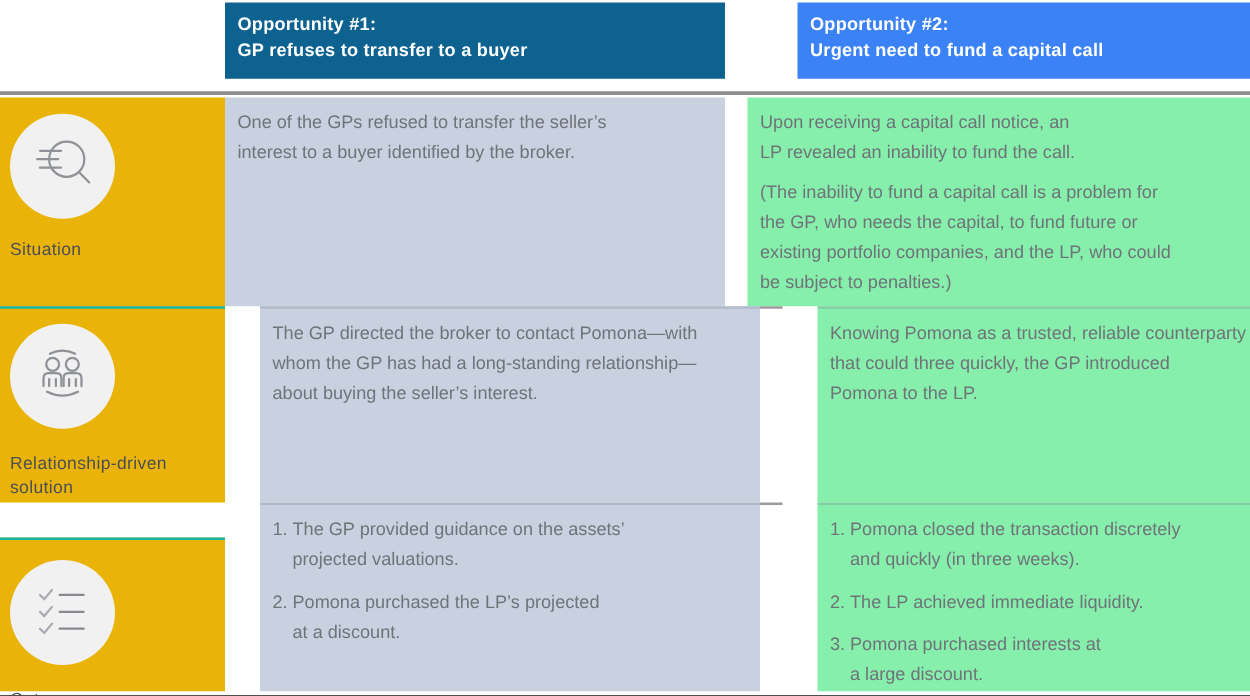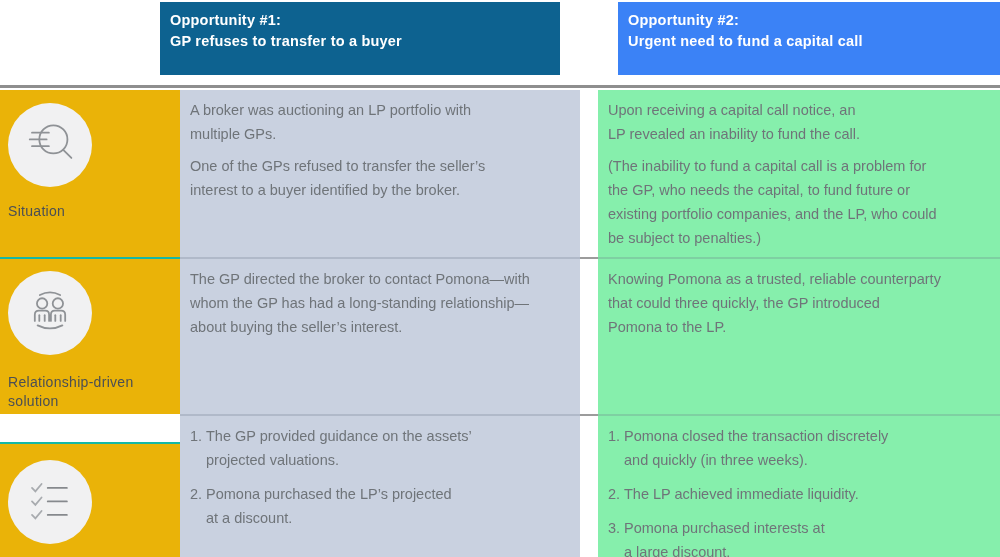--- a/index.html
+++ b/index.html
@@ -4,21 +4,21 @@
 <style>
   html,body{margin:0;padding:0;background:#fff;}
   .page{
     position:relative;
     width:1000px;height:557px;
     background:#ffffff;
     font-family:"Liberation Sans", sans-serif;
     overflow:hidden;
   }
   
-  .header-row{display:flex;margin-top:2px;height:73px;justify-content:center;}
+  .header-row{display:flex;margin-top:2px;height:61px;}
   .label-spacer{width:180px;flex:0 0 180px;}
   .gap-col{width:18px;flex:0 0 18px;background:#fff;}
   .hdr{
     box-sizing:border-box;
     padding:8px 12px 0 10px;
     color:#ffffff;
     font-size:14.5px;
     font-weight:bold;
     line-height:21px;
     letter-spacing:.2px;
@@ -46,21 +46,21 @@
   .bordered .gap-col{border-top:2px solid #9C9C9C;}
   .cell{
     box-sizing:border-box;
     padding:8px 14px 0 10px;
     color:#6F7479;
     font-size:14.5px;
     line-height:24px;
   }
   .cell-1{width:400px;flex:0 0 400px;background:#C9D1E0;}
   .cell-2{width:402px;flex:0 0 402px;background:#86efac;}
-  .bordered .cell{border-top:2px solid rgba(104,115,130,0.25);}
+  .bordered .cell{border-top:2px solid rgba(104,115,130,0.25);margin-left:28px;}
   .cell p{margin:0 0 8px 0;white-space:pre-line;}
   .num-list{margin:0;padding:0;list-style:none;}
   .num-item{display:flex;margin:0 0 10px 0;}
   .num-item .num{flex:0 0 16px;}
   .num-item .txt{white-space:pre-line;}
   
   .icon-circle{
     width:84px;height:84px;border-radius:50%;
     background:#F1F1F2;
     display:flex;align-items:center;justify-content:center;
@@ -104,22 +104,20 @@
           <circle cx="27" cy="19" r="12.5"></circle>
           <line x1="36" y1="28.5" x2="43" y2="35.5"></line>
           <line x1="8" y1="13" x2="23" y2="13"></line>
           <line x1="6" y1="19" x2="21" y2="19"></line>
           <line x1="8" y1="25" x2="23" y2="25"></line>
         </svg>
       </div>
       <div class="row-label">Situation</div>
     </div>
     <div class="cell cell-1">
-      <p>A broker was auctioning an LP portfolio with
-multiple GPs.</p>
       <p>One of the GPs refused to transfer the seller’s
 interest to a buyer identified by the broker.</p>
     </div>
     <div class="gap-col"></div>
     <div class="cell cell-2">
       <p>Upon receiving a capital call notice, an
 LP revealed an inability to fund the call.</p>
       <p>(The inability to fund a capital call is a problem for
 the GP, who needs the capital, to fund future or
 existing portfolio companies, and the LP, who could

